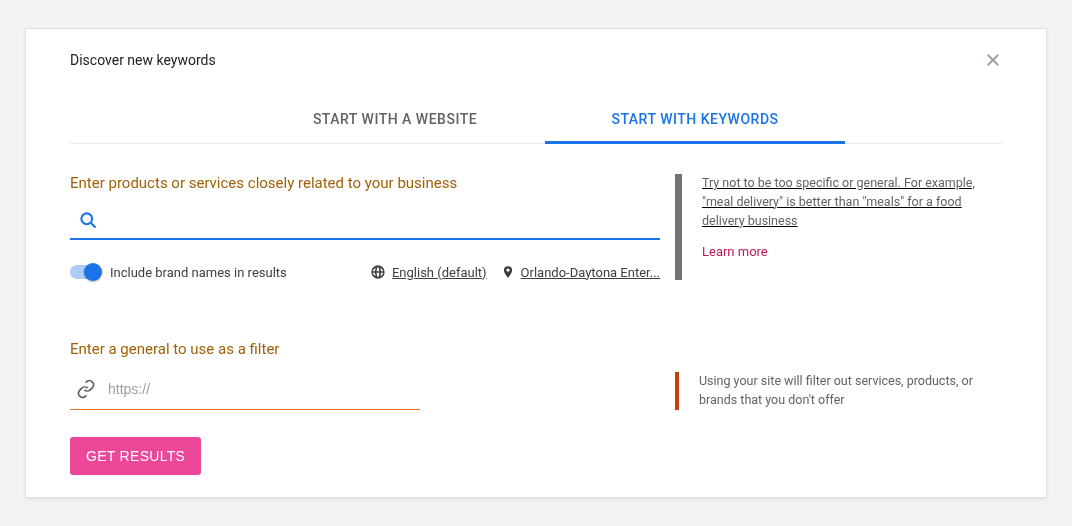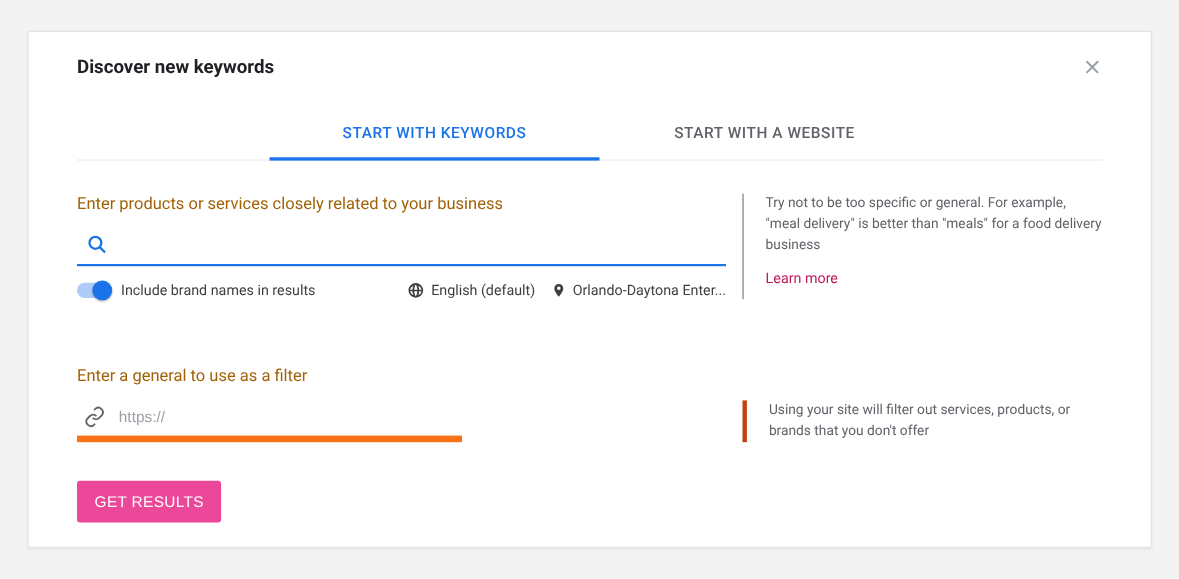--- a/index.html
+++ b/index.html
@@ -20,22 +20,22 @@
       position: relative;
     }
     .header {
       display: flex;
       justify-content: space-between;
       align-items: center;
       padding-top: 22px;
       padding-bottom: 8px;
     }
     .title {
-      font-size: 17px;
-      font-weight: 700;
+      font-size: 14px;
+      font-weight: 400;
       color: #202124;
     }
     .close-btn {
       color: #9aa0a6;
       cursor: pointer;
       font-size: 20px;
     }
     .tabs {
       display: flex;
       border-bottom: 1px solid #e8eaed;
@@ -59,23 +59,24 @@
     }
     .content-row {
       display: flex;
       margin-top: 30px;
     }
     .left-col {
       flex: 0 0 590px;
     }
     .right-col {
       flex: 1;
-      border-left: 1px solid #737373;
+      border-left: 7px solid #737373;
       padding-left: 20px;
       margin-left: 15px;
+      text-decoration: underline;
     }
     .label {
       font-size: 15px;
       color: #a16207;
       margin-bottom: 12px;
     }
     .search-box {
       display: flex;
       align-items: center;
       border-bottom: 2px solid #1a73e8;
@@ -90,21 +91,21 @@
       border: none;
       outline: none;
       font-size: 16px;
       color: #202124;
       flex: 1;
       background: transparent;
     }
     .controls-row {
       display: flex;
       align-items: center;
-      margin-top: 14px;
+      margin-top: 24px;
       font-size: 13px;
       color: #3c4043;
     }
     .toggle {
       width: 30px;
       height: 14px;
       background: #aecbfa;
       border-radius: 7px;
       position: relative;
       margin-right: 10px;
@@ -121,20 +122,21 @@
       box-shadow: 0 1px 2px rgba(0,0,0,0.3);
     }
     .lang-loc {
       display: flex;
       align-items: center;
       gap: 6px;
       margin-left: auto;
       font-size: 13px;
       color: #3c4043;
       cursor: pointer;
+      text-decoration: underline;
     }
     .hint {
       font-size: 12.5px;
       color: #5f6368;
       line-height: 1.5;
     }
     .learn-more {
       color: #be185d;
       font-size: 13px;
       margin-top: 14px;
@@ -144,21 +146,21 @@
     .domain-section {
       margin-top: 60px;
     }
     .domain-row {
       display: flex;
       margin-top: 14px;
     }
     .domain-input-wrap {
       display: flex;
       align-items: center;
-      border-bottom: 6px solid #f97316;
+      border-bottom: 1px solid #f97316;
       padding: 4px 0 6px 0;
       width: 350px;
     }
     .link-icon {
       margin-left: 6px;
       margin-right: 12px;
       color: #5f6368;
     }
     .domain-input {
       border: none;
@@ -199,22 +201,22 @@
     <div class="title">Discover new keywords</div>
     <div class="close-btn">
       <svg width="18" height="18" viewBox="0 0 24 24" fill="none" stroke="currentColor" stroke-width="2.5">
           <line x1="5" y1="5" x2="19" y2="19"></line>
           <line x1="19" y1="5" x2="5" y2="19"></line>
         </svg>
     </div>
   </div>
 
   <div class="tabs">
+    <div class="tab">START WITH A WEBSITE</div>
     <div class="tab active">START WITH KEYWORDS</div>
-    <div class="tab">START WITH A WEBSITE</div>
   </div>
 
   <div class="content-row">
     <div class="left-col">
       <div class="label">Enter products or services closely related to your business</div>
       <div class="search-box">
         <span class="search-icon">
           <svg width="20" height="20" viewBox="0 0 24 24" fill="none" stroke="currentColor" stroke-width="2.5">
               <circle cx="10.5" cy="10.5" r="6.5"></circle>
               <line x1="15.5" y1="15.5" x2="21" y2="21"></line>

